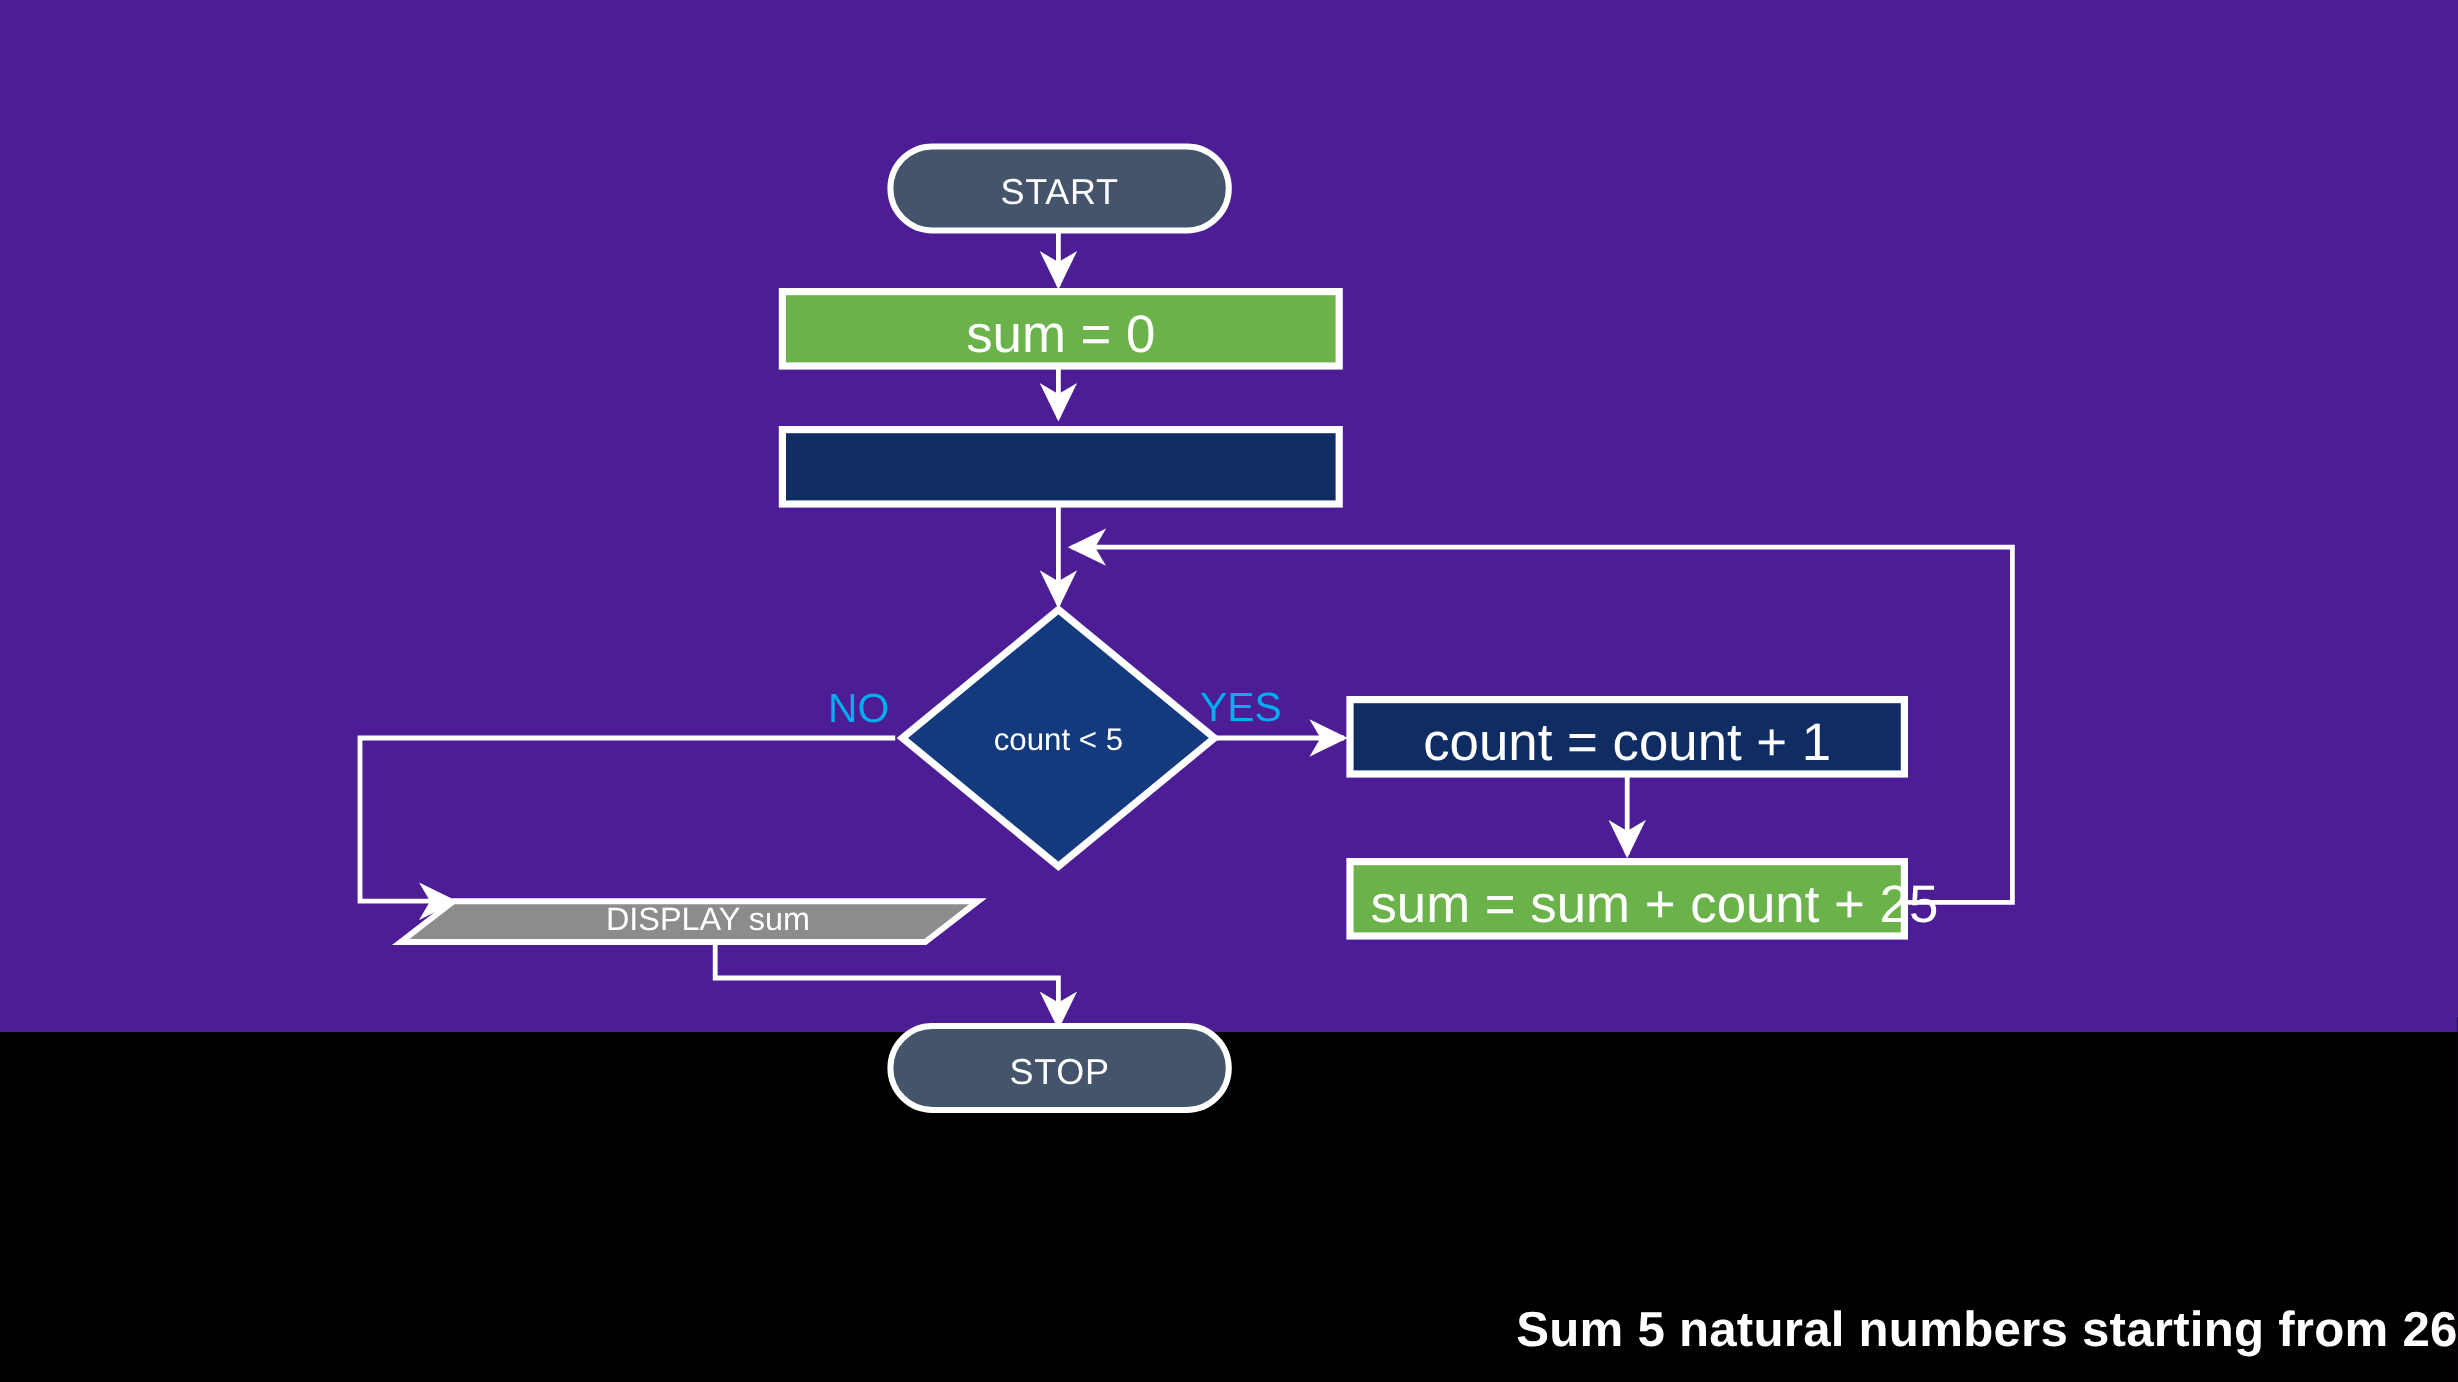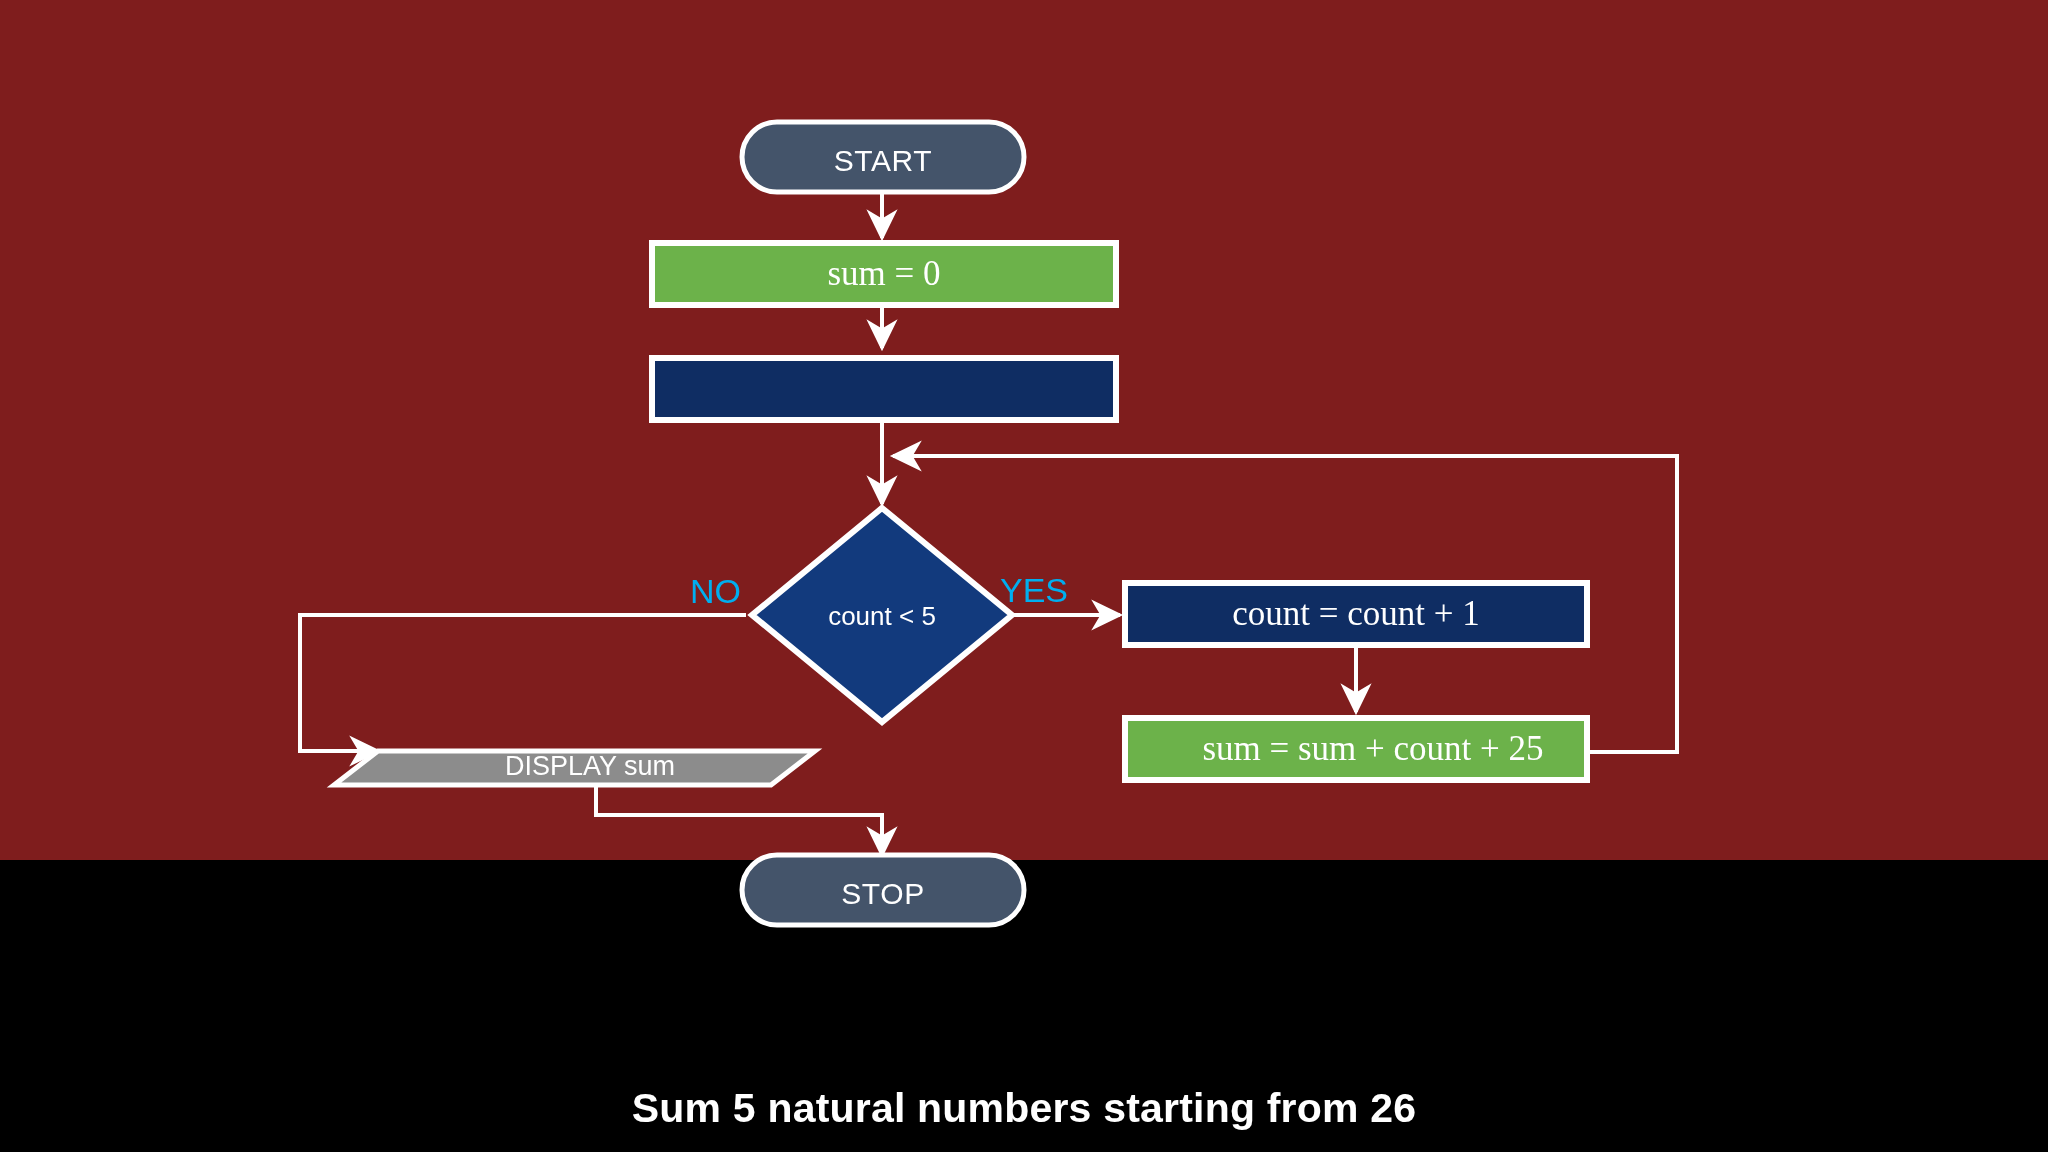--- a/index.html
+++ b/index.html
@@ -12,53 +12,53 @@
     height: 1152px;
     overflow: hidden;
     font-family: "Liberation Sans", sans-serif;
     position: relative;
   }
   #canvas {
     position: absolute;
     left: 0; top: 0;
     width: 2048px;
     height: 860px;
-    background: #7f1d1d;
+    background: #4c1d95;
   }
   .flow-svg {
     position: absolute;
     left: 0; top: 0;
     width: 2048px;
     height: 1152px;
   }
   .node-label {
     position: absolute;
     color: #ffffff;
     white-space: nowrap;
     text-align: center;
     pointer-events: none;
     font-family: "Liberation Sans", sans-serif;
   }
   .terminator-label { font-size: 30px; letter-spacing: 0.6px; }
-  .process-label { font-size: 35px; font-family: Liberation Serif, serif; }
+  .process-label { font-size: 44px; }
   .decision-label { font-size: 26px; }
   .io-label { font-size: 27px; }
   .branch-label {
     position: absolute;
     font-size: 34px;
     font-weight: normal;
     color: #00aeef;
     white-space: nowrap;
   }
   .caption {
     position: absolute;
     left: 0;
     top: 1085px;
     width: 2048px;
-    text-align: center;
+    text-align: right;
     color: #ffffff;
     font-size: 41px;
     font-weight: bold;
     font-family: "Liberation Sans", sans-serif;
     letter-spacing: 0.2px;
   }
 </style>
 </head>
 <body>
 

